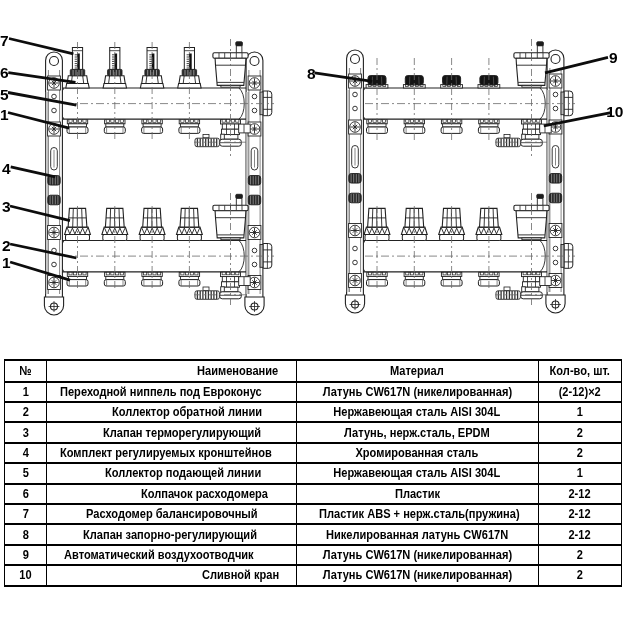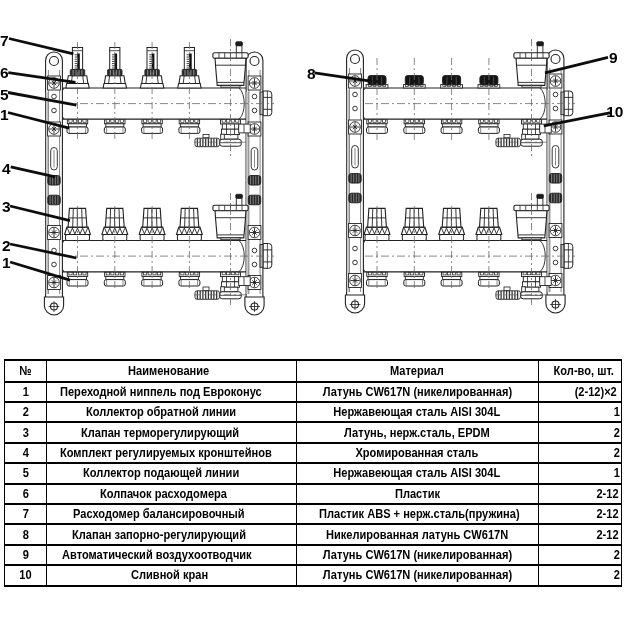--- a/index.html
+++ b/index.html
@@ -7,24 +7,24 @@
   #stage { position:relative; width:625px; height:625px; font-family:"Liberation Sans", sans-serif; }
   svg { position:absolute; left:0; top:0; }
   table { position:absolute; left:4px; top:359px; width:618px; border-collapse:collapse; table-layout:fixed;
           font-family:"Liberation Sans", sans-serif; font-size:13.5px; font-weight:bold; color:#000; }
   td { border-left:1px solid #000; border-right:1px solid #000; border-top:2px solid #000; border-bottom:2px solid #000;
        padding:0; height:20.4px; line-height:18px; text-align:center; white-space:nowrap; overflow:hidden; }
   tr.hd td { height:21.6px; }
   td .t { display:inline-block; transform:scaleX(0.82); transform-origin:center; }
   td.c2 .t { transform-origin:left; }
   td.c1 { width:41px; }
-  td.c2 { width:243px; text-align:center; padding-left:13px; }
-  td.c2.ctr { text-align:center; }
+  td.c2 { width:243px; text-align:right; padding-left:13px; }
+  td.c2.ctr { text-align:right; }
   td.c3 { width:236px; }
-  td.c4 { width:81px;text-align:right; }
+  td.c4 { width:81px; }
 </style>
 </head>
 <body>
 <div id="stage">
 
 <svg width="625" height="625" viewBox="0 0 625 625">
 
 <g>
         <path d="M59.0,88.0 H246.0 C251.8,91.0 251.8,116.2 246.0,119.2 H59.0 C53.2,116.2 53.2,91.0 59.0,88.0 Z" fill="#fff" stroke="#222" stroke-width="1.2"></path>
         <path d="M64.0,88.0 C59.5,93.0 59.5,114.2 64.0,119.2" fill="none" stroke="#222" stroke-width="0.9"></path>

